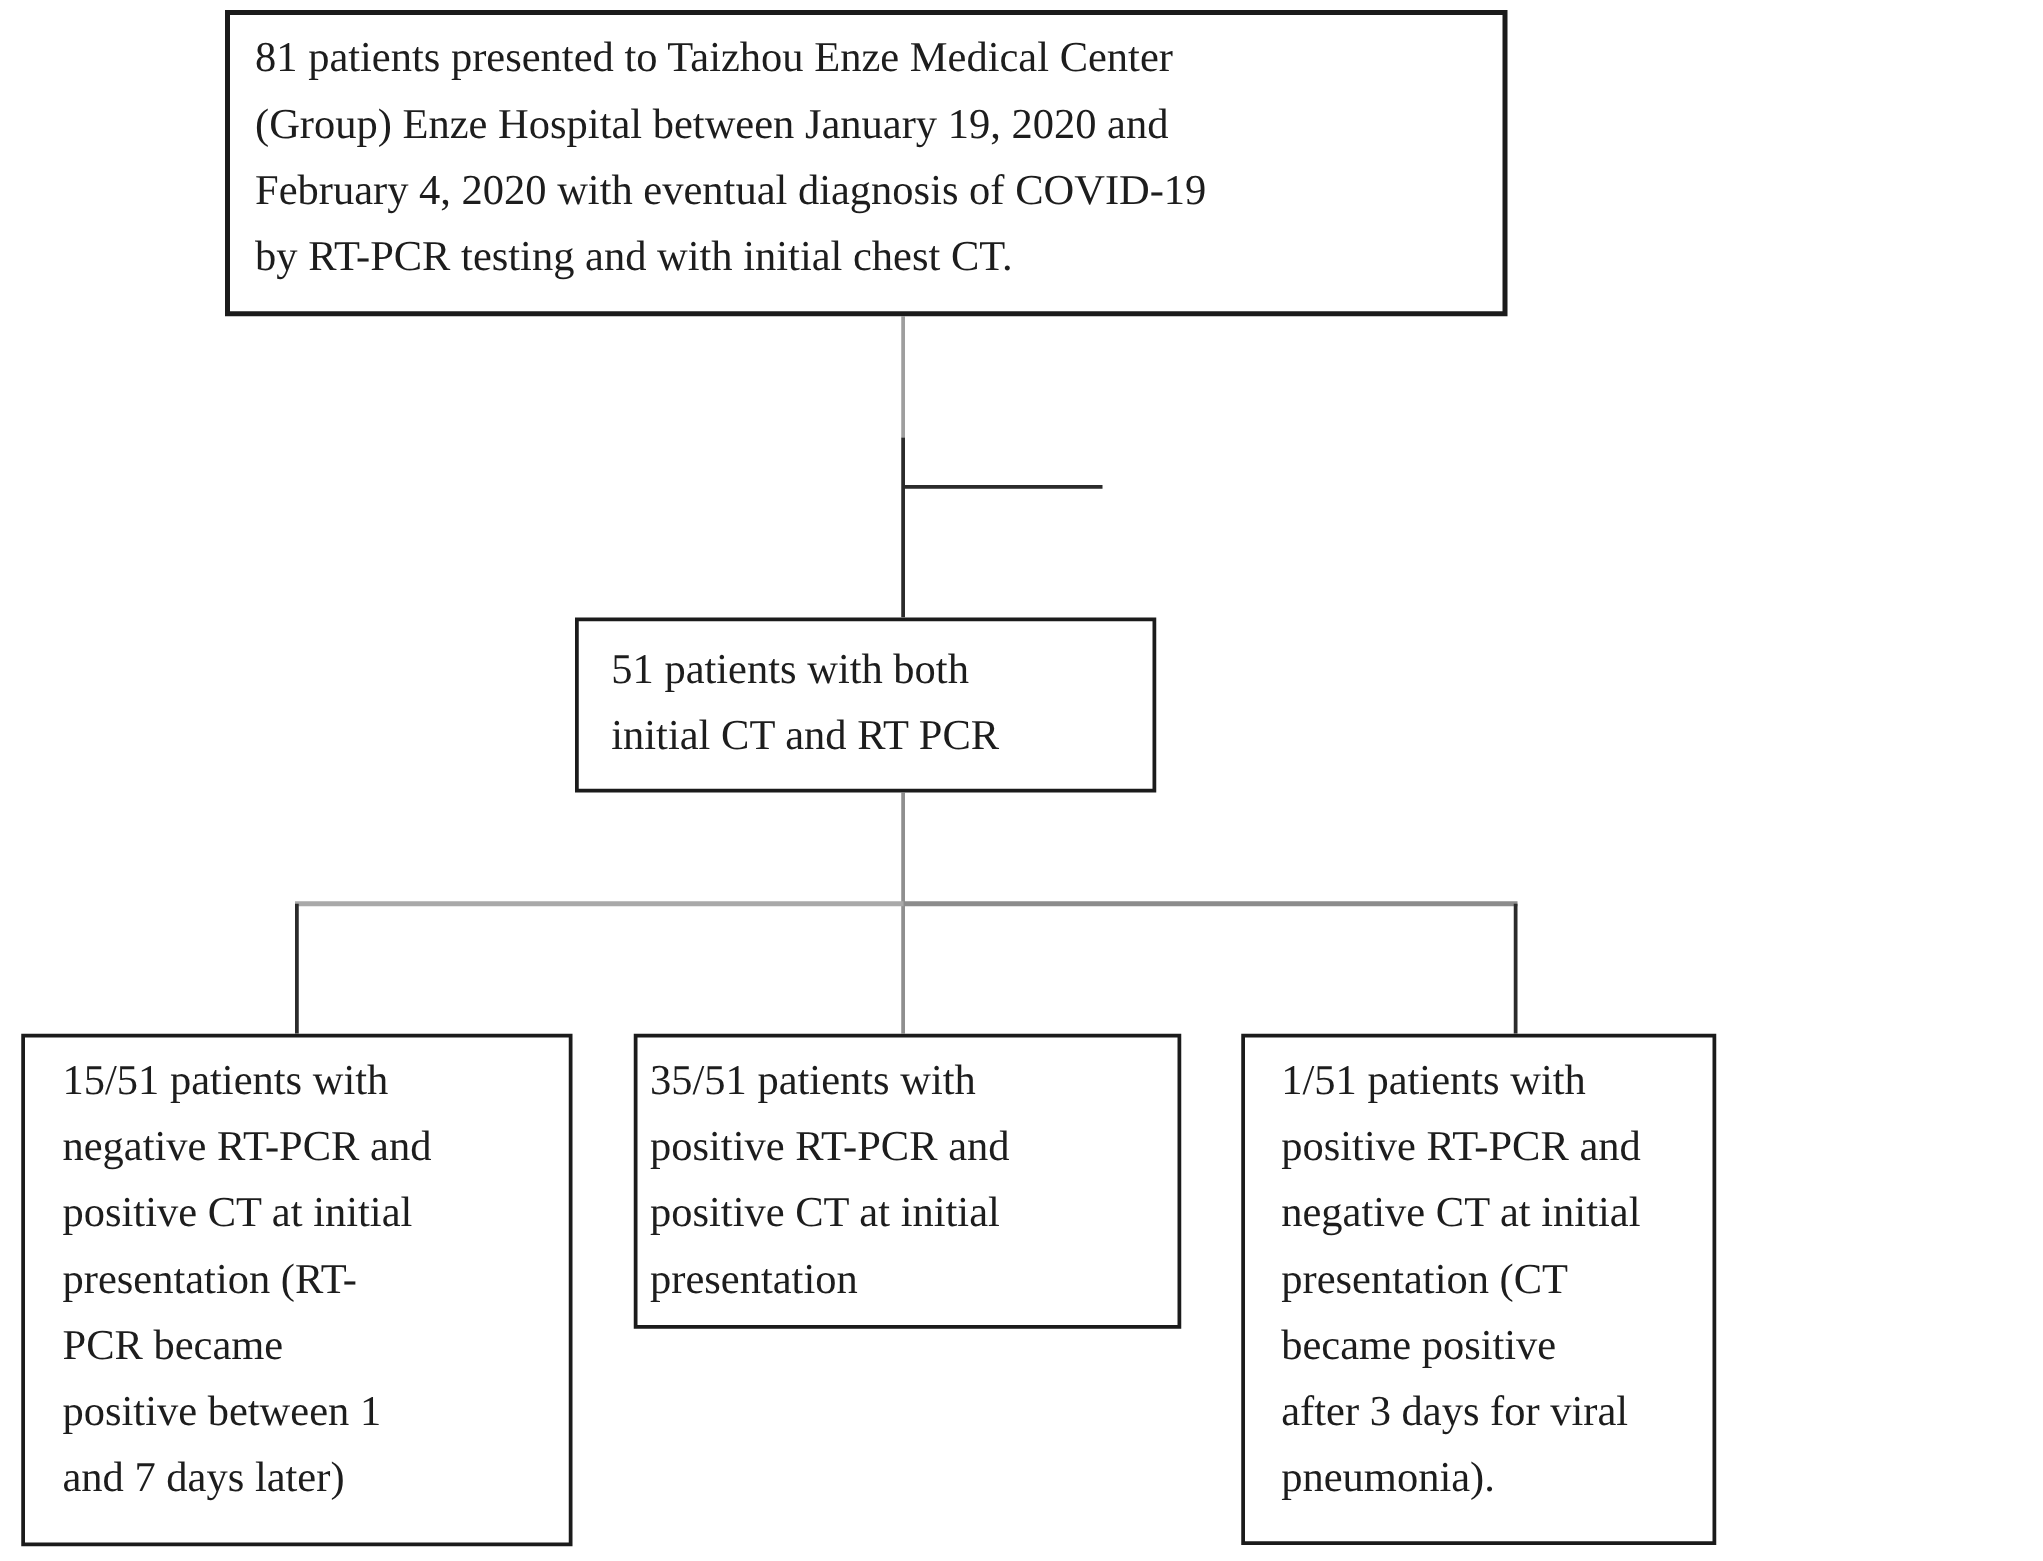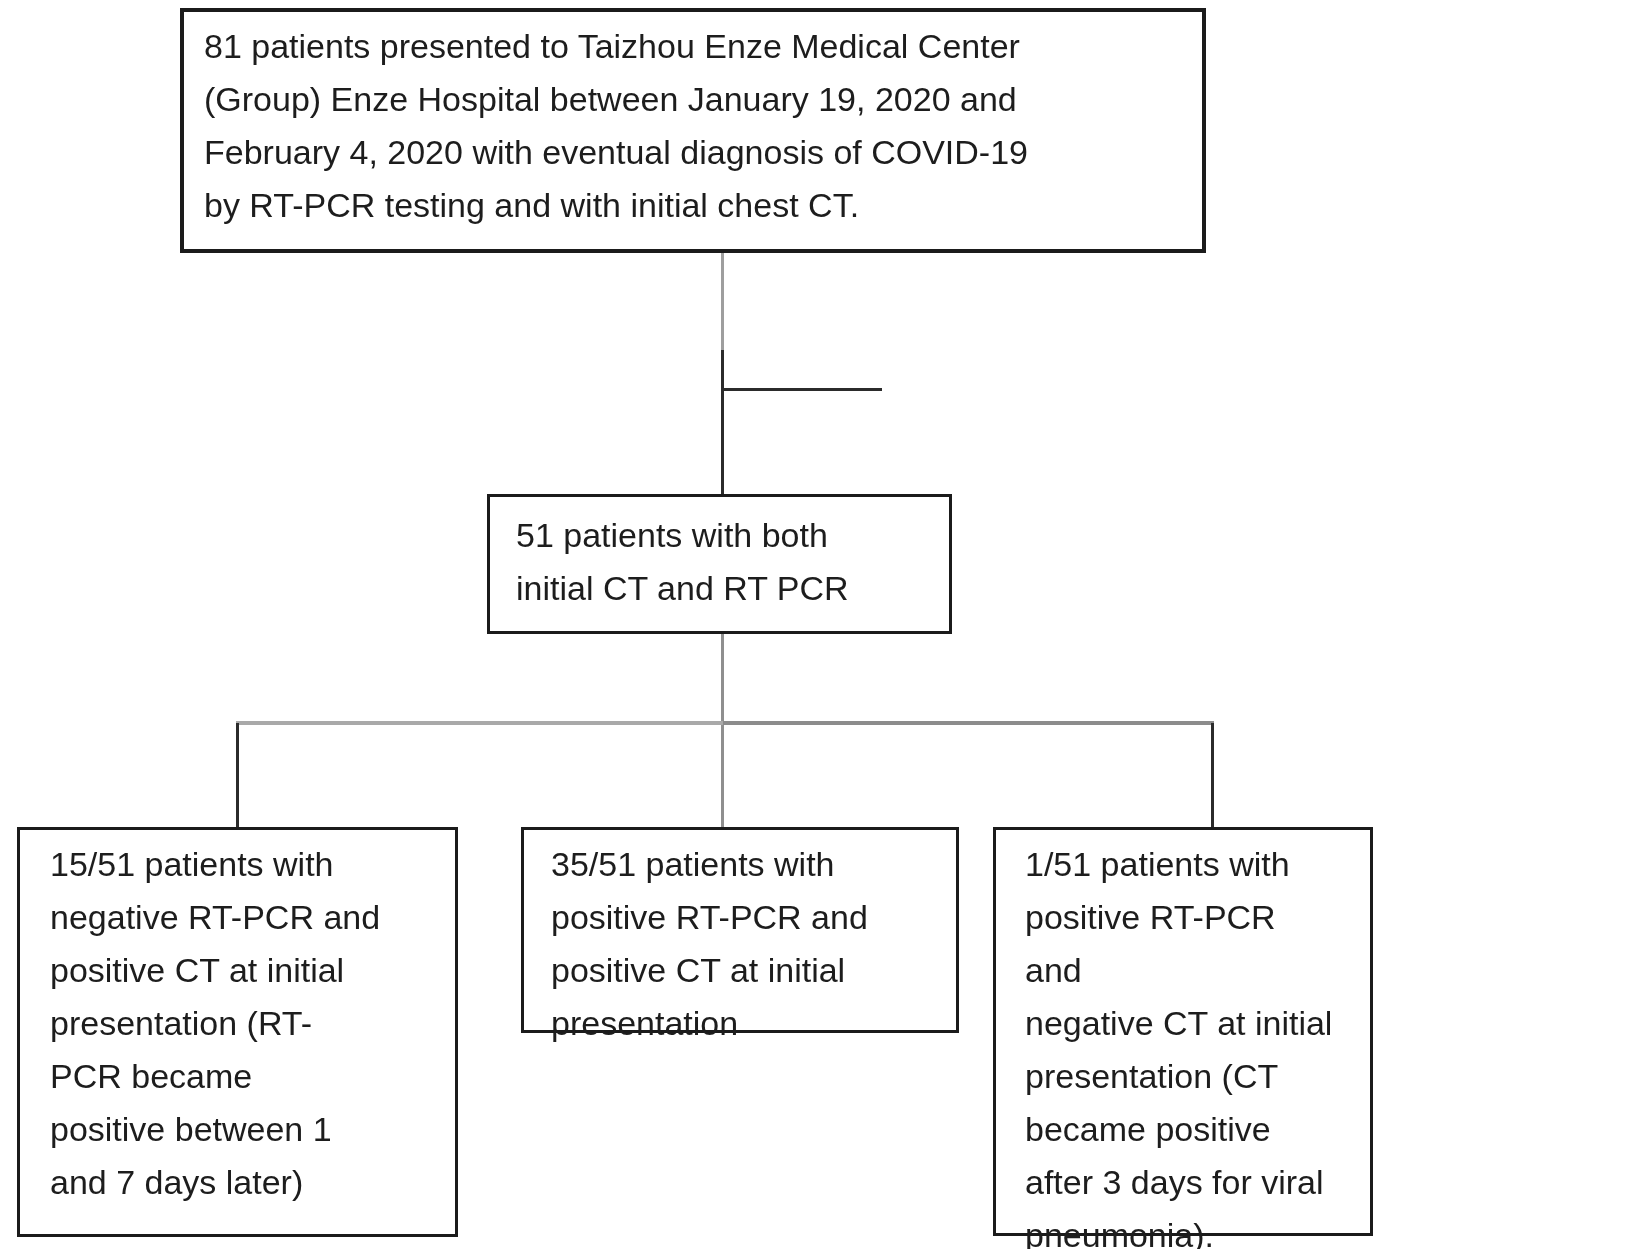--- a/index.html
+++ b/index.html
@@ -9,34 +9,35 @@
     background:#ffffff;
     font-family:"Liberation Sans","DejaVu Sans",sans-serif;
     color:#1d1d1d;
     overflow:hidden;
   }
   .box{
     position:absolute;
     border:3px solid #1b1b1b;
     background:#ffffff;
     box-sizing:border-box;
+    font-family:Liberation Serif, serif;
   }
   .box-text{
     white-space:pre-wrap;
     font-size:34px;
     line-height:53px;
   }
   .line{position:absolute;}
 
   
   .box-cohort  {left:180px; top:8px;   width:1026px; height:245px; border-width:4px; padding:8px 20px;}
   .box-excluded{left:882px; top:320px; width:736px;  height:138px; padding:12px 18px;}
-  .box-included{left:487px; top:494px; width:465px;  height:140px; padding:12px 26px;}
+  .box-included{left:460px; top:494px; width:465px;  height:140px; padding:12px 26px;}
   .box-neg-pos {left:17px;  top:827px; width:441px;  height:410px; padding:8px 30px;}
-  .box-pos-pos {left:521px; top:827px; width:438px;  height:206px; padding:8px 27px;}
+  .box-pos-pos {left:507px; top:827px; width:438px;  height:236px; padding:8px 10px;}
   .box-pos-neg {left:993px; top:827px; width:380px;  height:409px; padding:8px 29px;}
 
   
   .l-v1a         {left:721px;  top:253px;  width:3px;   height:97px;  background:#9e9e9e;}
   .l-v1b         {left:721px;  top:350px;  width:3px;   height:144px; background:#2b2b2b;}
   .l-h-excl      {left:723px;  top:388px;  width:159px; height:3px;   background:#2b2b2b;}
   .l-v2          {left:721px;  top:634px;  width:3px;   height:193px; background:#8f8f8f;}
   .l-branch-left {left:236px;  top:721px;  width:487px; height:4px;   background:#a9a9a9;}
   .l-branch-right{left:723px;  top:721px;  width:491px; height:4px;   background:#8c8c8c;}
   .l-drop-left   {left:236px;  top:723px;  width:3px;   height:104px; background:#2b2b2b;}

